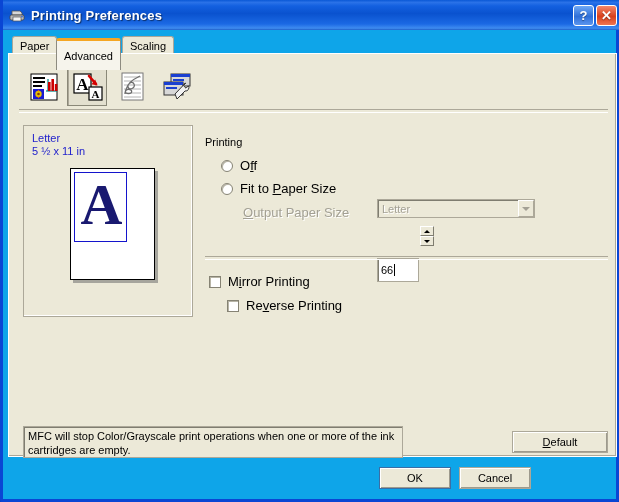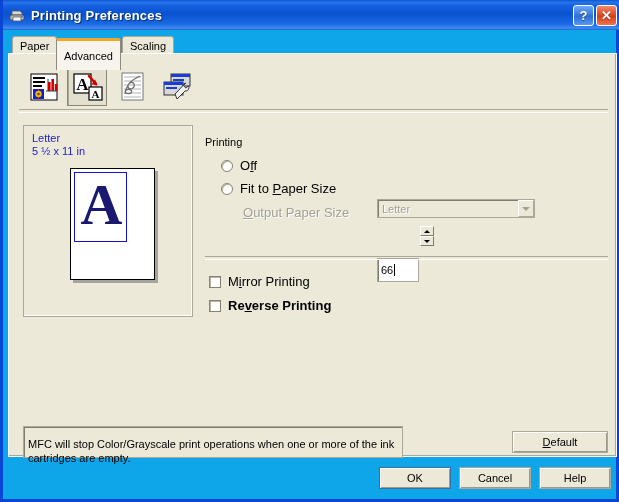--- a/index.html
+++ b/index.html
@@ -192,21 +192,21 @@
   }
   .tri-up{width:0;height:0;border-left:3px solid transparent;border-right:3px solid transparent;border-bottom:3px solid #000;}
   .tri-dn{width:0;height:0;border-left:3px solid transparent;border-right:3px solid transparent;border-top:3px solid #000;}
   
   .status{
     position:absolute;left:14px;top:372px;width:380px;height:32px;
     box-sizing:border-box;
     background:#ece9d8;
     border:1px solid #aca899;
     box-shadow:inset 1px 1px 0 #7f7d70;
-    padding:10px 4px;
+    padding:2px 4px;
     font-size:11px;line-height:14px;color:#000;
   }
   
   .btn{
     position:absolute;box-sizing:border-box;
     background:#ece9d8;
     border:1px solid #aca899;
     box-shadow:inset 1px 1px 0 #ffffff, inset -1px -1px 0 #9d9a8d;
     display:flex;align-items:center;justify-content:center;
     font-size:11px;color:#000;
@@ -359,35 +359,32 @@
         </div>
     </div>
 
     <div class="sep" style="left:196px;top:202px;width:403px;"></div>
 
     <div class="radio-row" style="left:200px;top:220px;justify-content:flex-end;">
       <div class="chk"></div>
       <div class="lbl">M<u>i</u>rror Printing</div>
     </div>
 
-    <div class="radio-row" style="left:200px;top:244px;font-weight:bold;">
+    <div class="radio-row" style="left:218px;top:244px;">
       <div class="chk"></div>
       <div class="lbl">Re<u>v</u>erse Printing</div>
     </div>
 
     <div class="status">MFC will stop Color/Grayscale print operations when one or more of the ink cartridges are empty.</div>
 
     <div class="btn" style="left:503px;top:377px;width:96px;height:22px;">
       <span><u>D</u>efault</span>
     </div>
   </div>
 
   <div class="btn" style="left:456px;top:467px;width:72px;height:22px;">
     <span>Cancel</span>
   </div>
   <div class="btn default" style="left:376px;top:467px;width:72px;height:22px;">
     <span>OK</span>
   </div>
-  <div class="btn" style="left:536px;top:467px;width:72px;height:22px;">
-    <span>Help</span>
-  </div>
 
 </div>
 
 </body></html>

